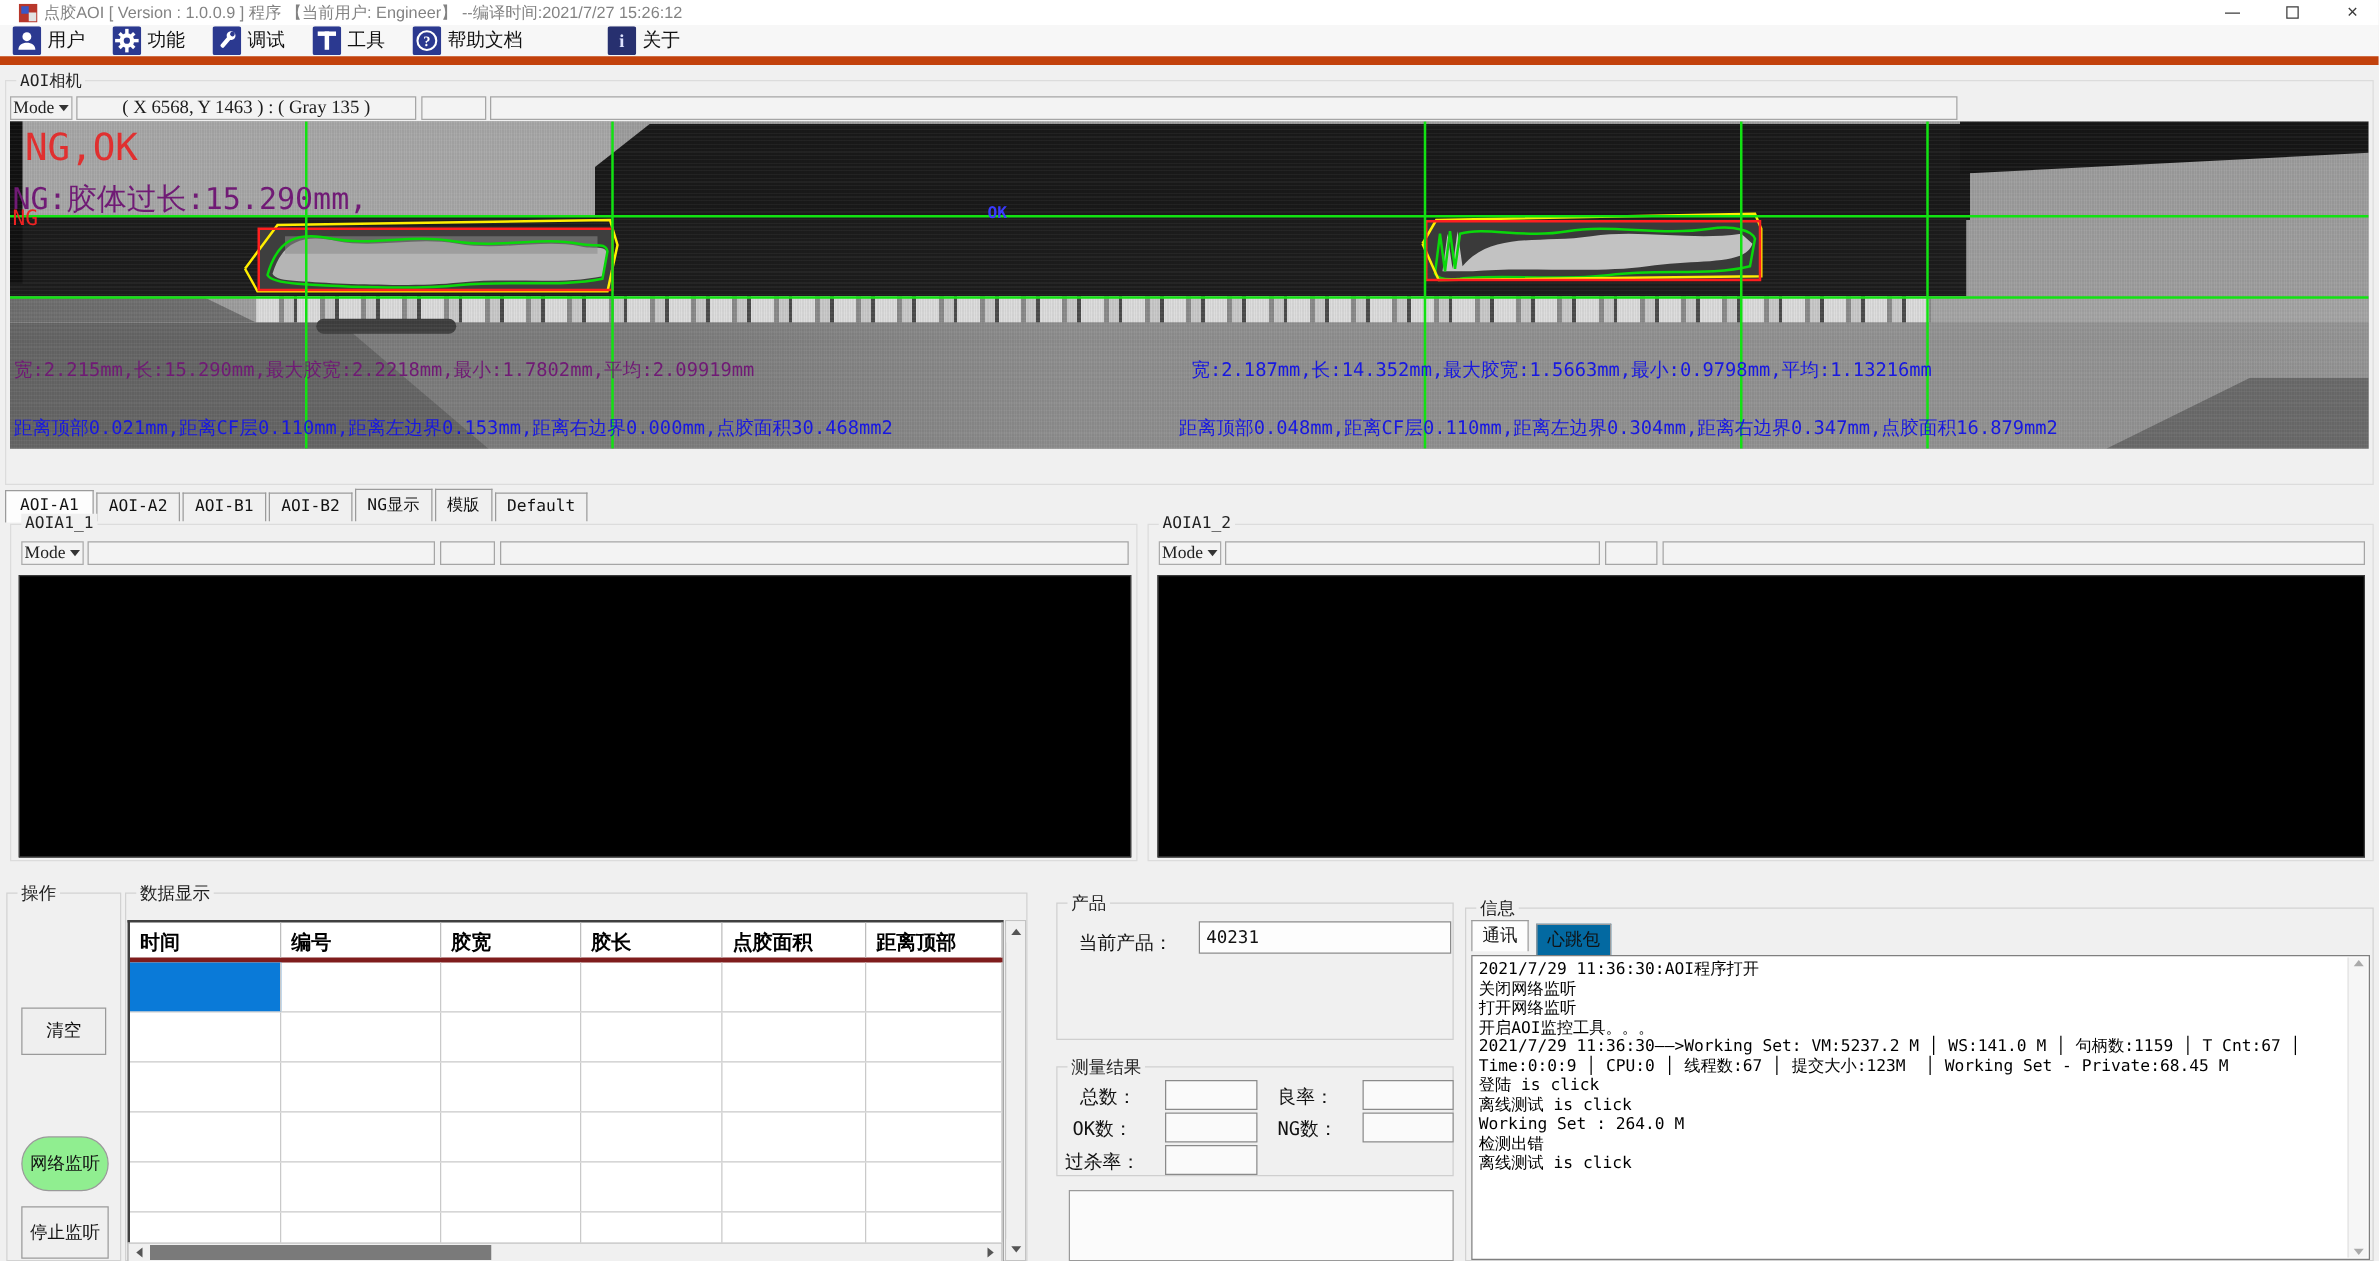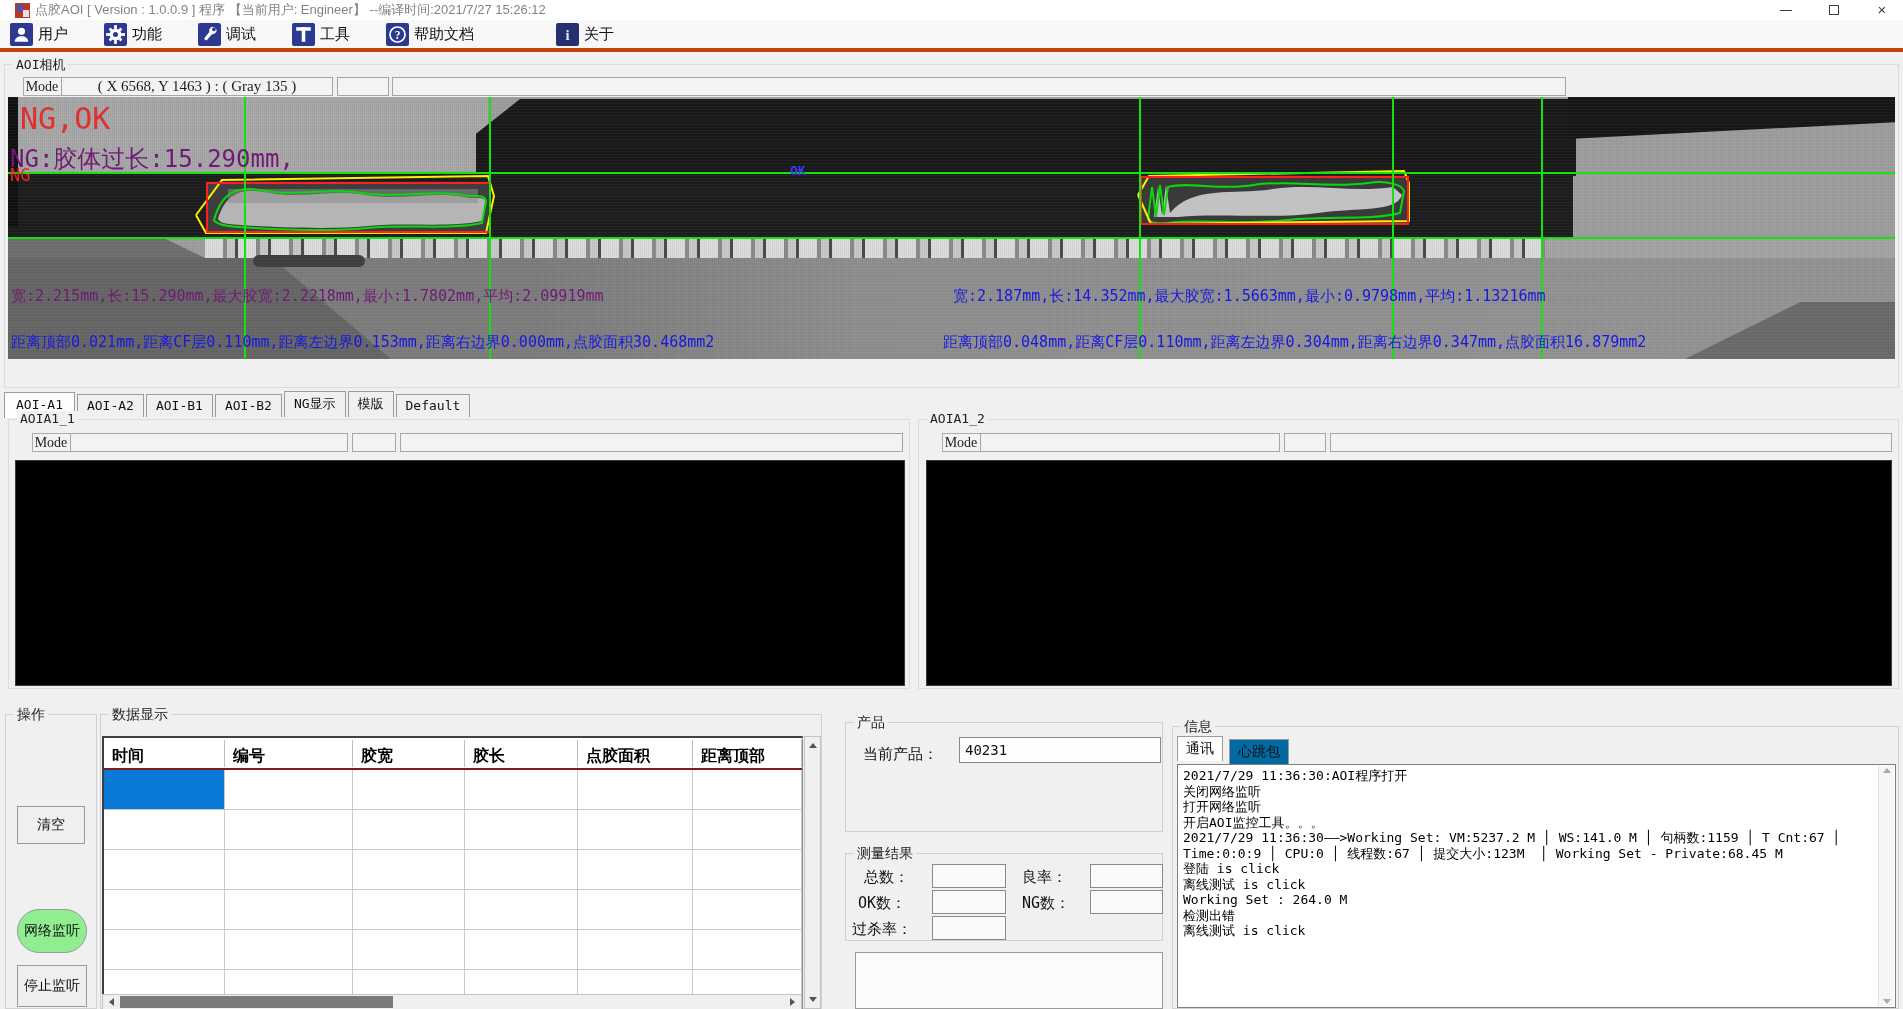--- a/index.html
+++ b/index.html
@@ -9,30 +9,30 @@
   
   .titlebar { position:absolute; top:0; left:0; right:0; height:20px; background:#ffffff; display:flex; align-items:center; padding-left:15px; }
   .titlebar .ttl { font-size:13px; color:#838383; margin-left:5px; white-space:nowrap; }
   .winbtns { position:absolute; right:14px; top:0; height:20px; display:flex; gap:34px; align-items:center; }
   .winbtn { width:14px; height:14px; position:relative; cursor:default; }
   .wb-min::after { content:""; position:absolute; left:1px; right:1px; top:7px; height:1px; background:#3c3c3c; }
   .wb-max::after { content:""; position:absolute; left:2px; right:2px; top:2px; bottom:2px; border:1px solid #3c3c3c; }
   .wb-close { font-size:15px; color:#3c3c3c; line-height:14px; text-align:center; }
 
   
-  .toolbar { position:absolute; top:20px; left:0; right:0; height:32px; background:#f7f7f7; border-bottom:4px solid #c2410c; display:flex; align-items:center; padding-left:10px; gap:36px; }
+  .toolbar { position:absolute; top:20px; left:0; right:0; height:32px; background:#f7f7f7; border-bottom:7px solid #c2410c; display:flex; align-items:center; padding-left:10px; gap:22px; }
   .tb-item { display:flex; align-items:center; gap:5px; font-size:15px; color:#111; }
   .tb-item svg { display:block; }
 
   
   .grp { position:absolute; border:1px solid #dcdcdc; }
   .grp-lbl { position:absolute; top:-9px; left:8px; background:#f0f0f0; padding:0 3px; font-size:13px; color:#222; font-family:"DejaVu Sans Mono", monospace; white-space:nowrap; }
 
   
-  .dd { position:absolute; height:19px; background:#f3f3f3; border:1px solid #ababab; display:flex; align-items:center; justify-content:center; gap:4px; font-family:"Liberation Serif", serif; font-size:14px; color:#222;margin-left:15px; }
+  .dd { position:absolute; height:19px; background:#f3f3f3; border:1px solid #ababab; display:flex; align-items:center; justify-content:center; gap:4px; font-family:"Liberation Serif", serif; font-size:14px; color:#222; }
   .dd-arrow { width:0; height:0; border-left:4px solid transparent; border-right:4px solid transparent; border-top:5px solid #333; }
   .tbox { position:absolute; height:19px; background:#f3f3f3; border:1px solid #a5a5a5; font-family:"Liberation Serif", serif; font-size:15px; color:#1c1c1c; text-align:center; line-height:17px; white-space:nowrap; overflow:hidden; }
 
   
   .cam { position:absolute; left:8px; top:97px; width:1887px; height:262px; background:#9e9e9e; overflow:hidden; }
   .cz { position:absolute; }
   .cam-noise { position:absolute; inset:0; background:
       repeating-linear-gradient(0deg, rgba(255,255,255,.045) 0 1px, transparent 1px 3px),
       repeating-linear-gradient(90deg, rgba(0,0,0,.05) 0 1px, transparent 1px 2px); pointer-events:none; }
   .cam-svg { position:absolute; inset:0; }
@@ -48,21 +48,21 @@
 
   
   .btn { position:absolute; background:#efefef; border:1px solid #9a9a9a; font-family:"DejaVu Sans Mono", monospace; font-size:14px; color:#111; display:flex; align-items:center; justify-content:center; }
   .btn.green { background:#90ee90; }
   .lbl-s { position:absolute; font-family:"DejaVu Sans Mono", monospace; font-size:15px; color:#111; white-space:nowrap; }
   .inbox { position:absolute; background:#fff; border:1px solid #8a8a8a; }
   input.inbox { font-family:"DejaVu Sans Mono", monospace; font-size:14px; padding-left:5px; color:#111; outline:none; }
 
   
   .dtable { position:absolute; background:#fff; border-top:2px solid #404040; border-left:2px solid #404040; border-right:1px solid #8a8a8a; }
-  .thead { display:flex; height:32px; border-bottom:2px solid #7f1d1d;align-items:center; }
+  .thead { display:flex; height:32px; border-bottom:4px solid #7f1d1d; }
   .th { font-family:"DejaVu Sans Mono", monospace; font-weight:bold; font-size:16px; color:#000; padding:6px 0 0 8px; border-right:1px solid #bdbdbd; }
   .tr { display:flex; height:40px; border-bottom:1px solid #c9c9c9; }
   .td { border-right:1px solid #c9c9c9; height:100%; }
   .c0{width:121px}.c1{width:128px}.c2{width:112px}.c3{width:113px}.c4{width:115px}.c5{width:109px}
   .sel { background:#0a7ad8; }
 
   
   .sb { position:absolute; background:#f0f0f0; border:1px solid #c3c3c3; }
   .sb-btn { position:absolute; width:100%; height:17px; display:flex; align-items:center; justify-content:center; background:#f0f0f0; }
   .tri-up{width:0;height:0;border-left:4px solid transparent;border-right:4px solid transparent;border-bottom:5px solid #555;}

